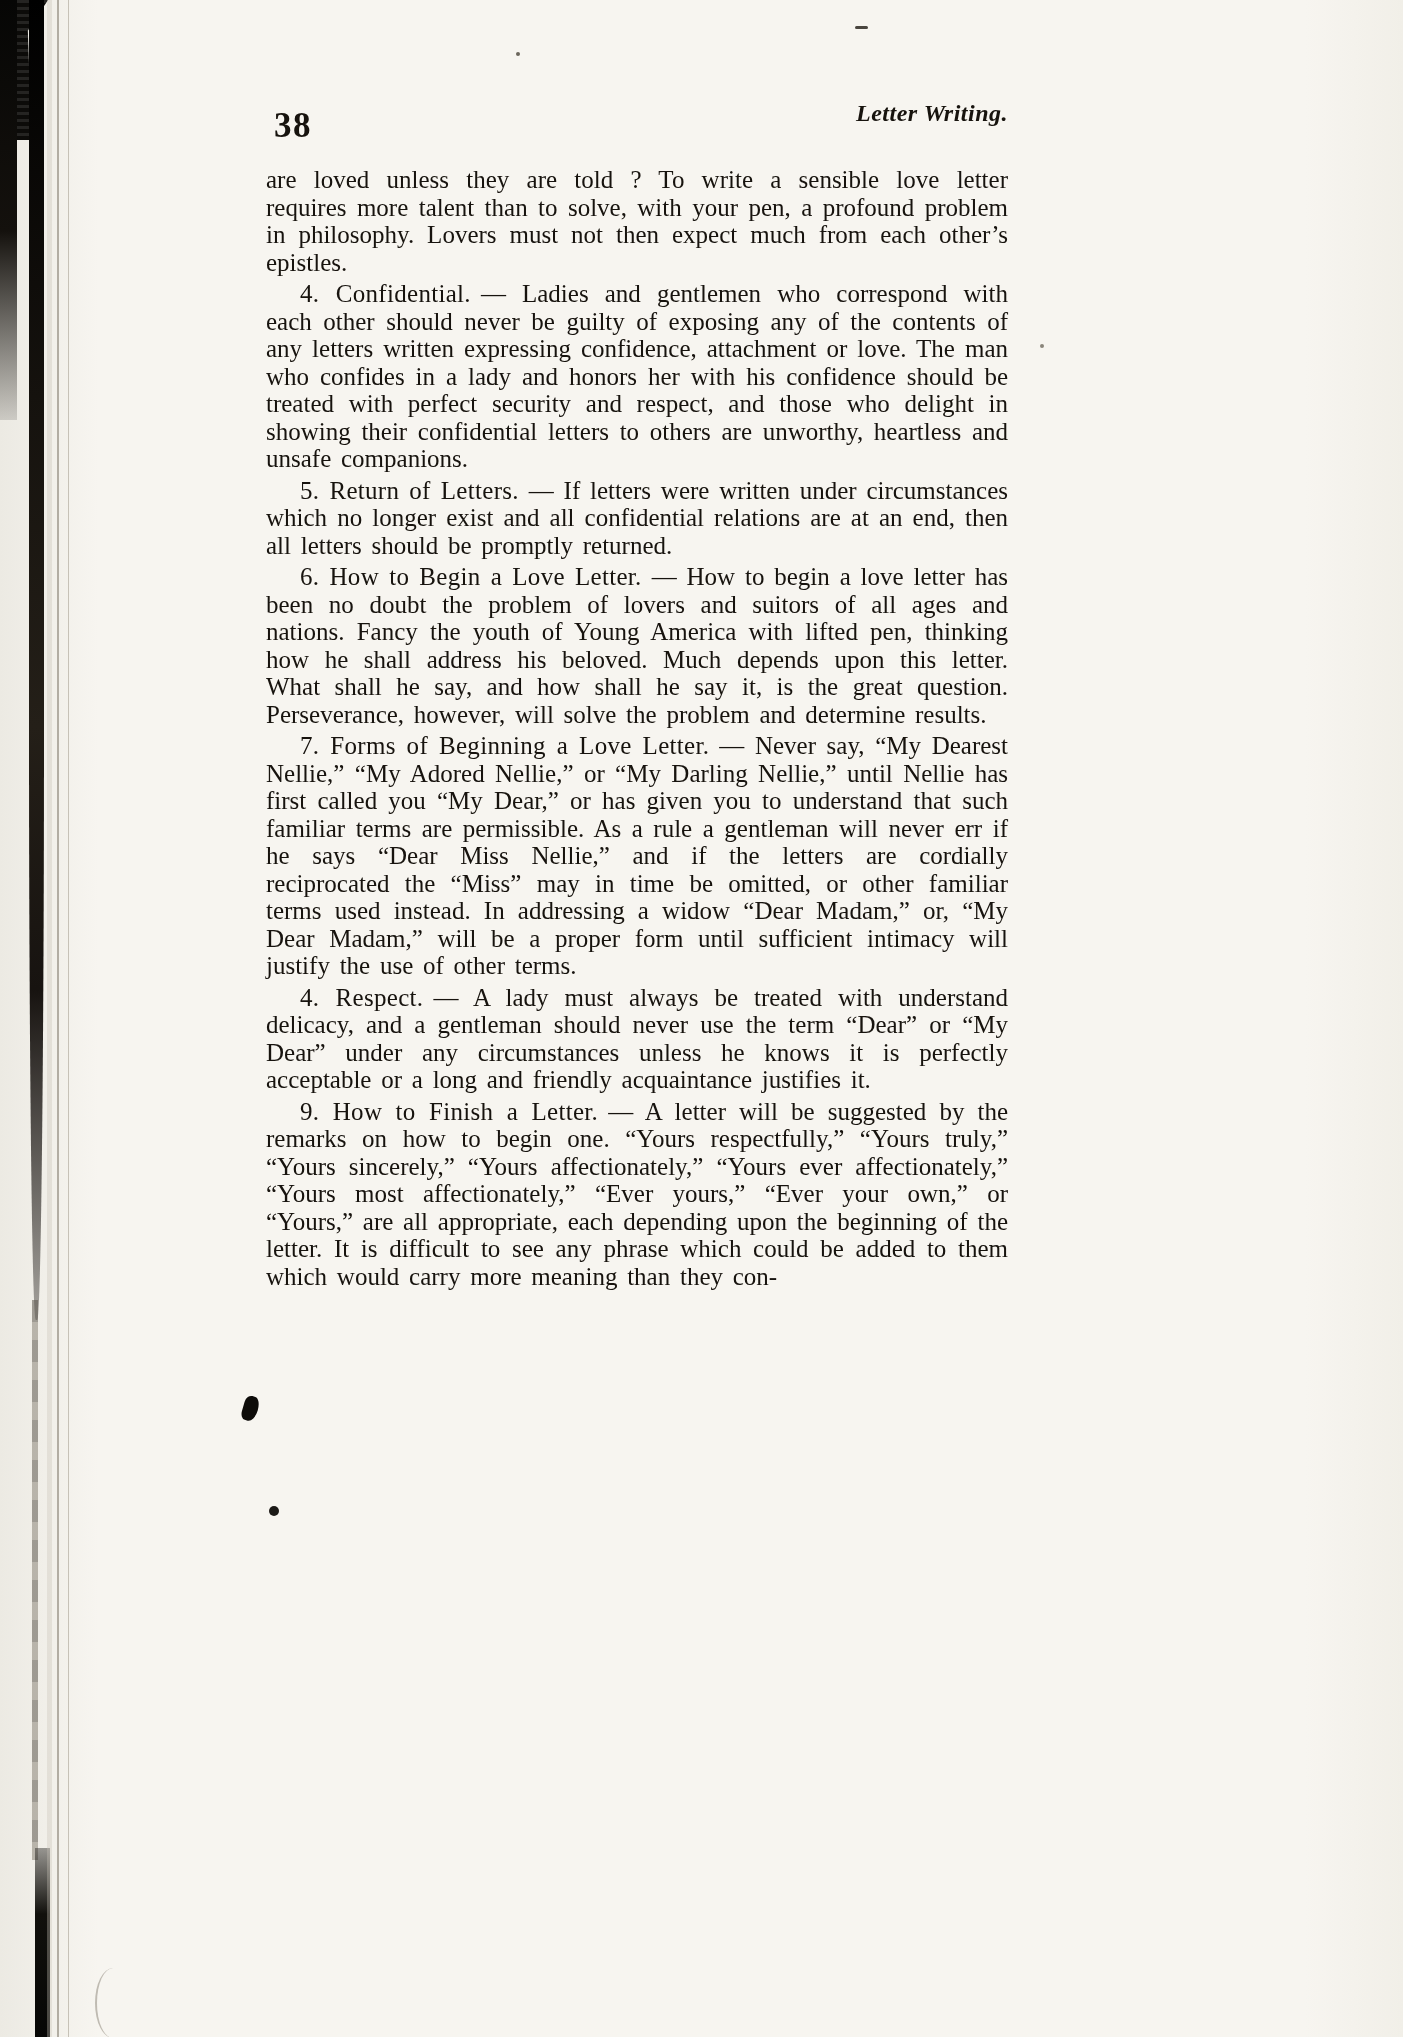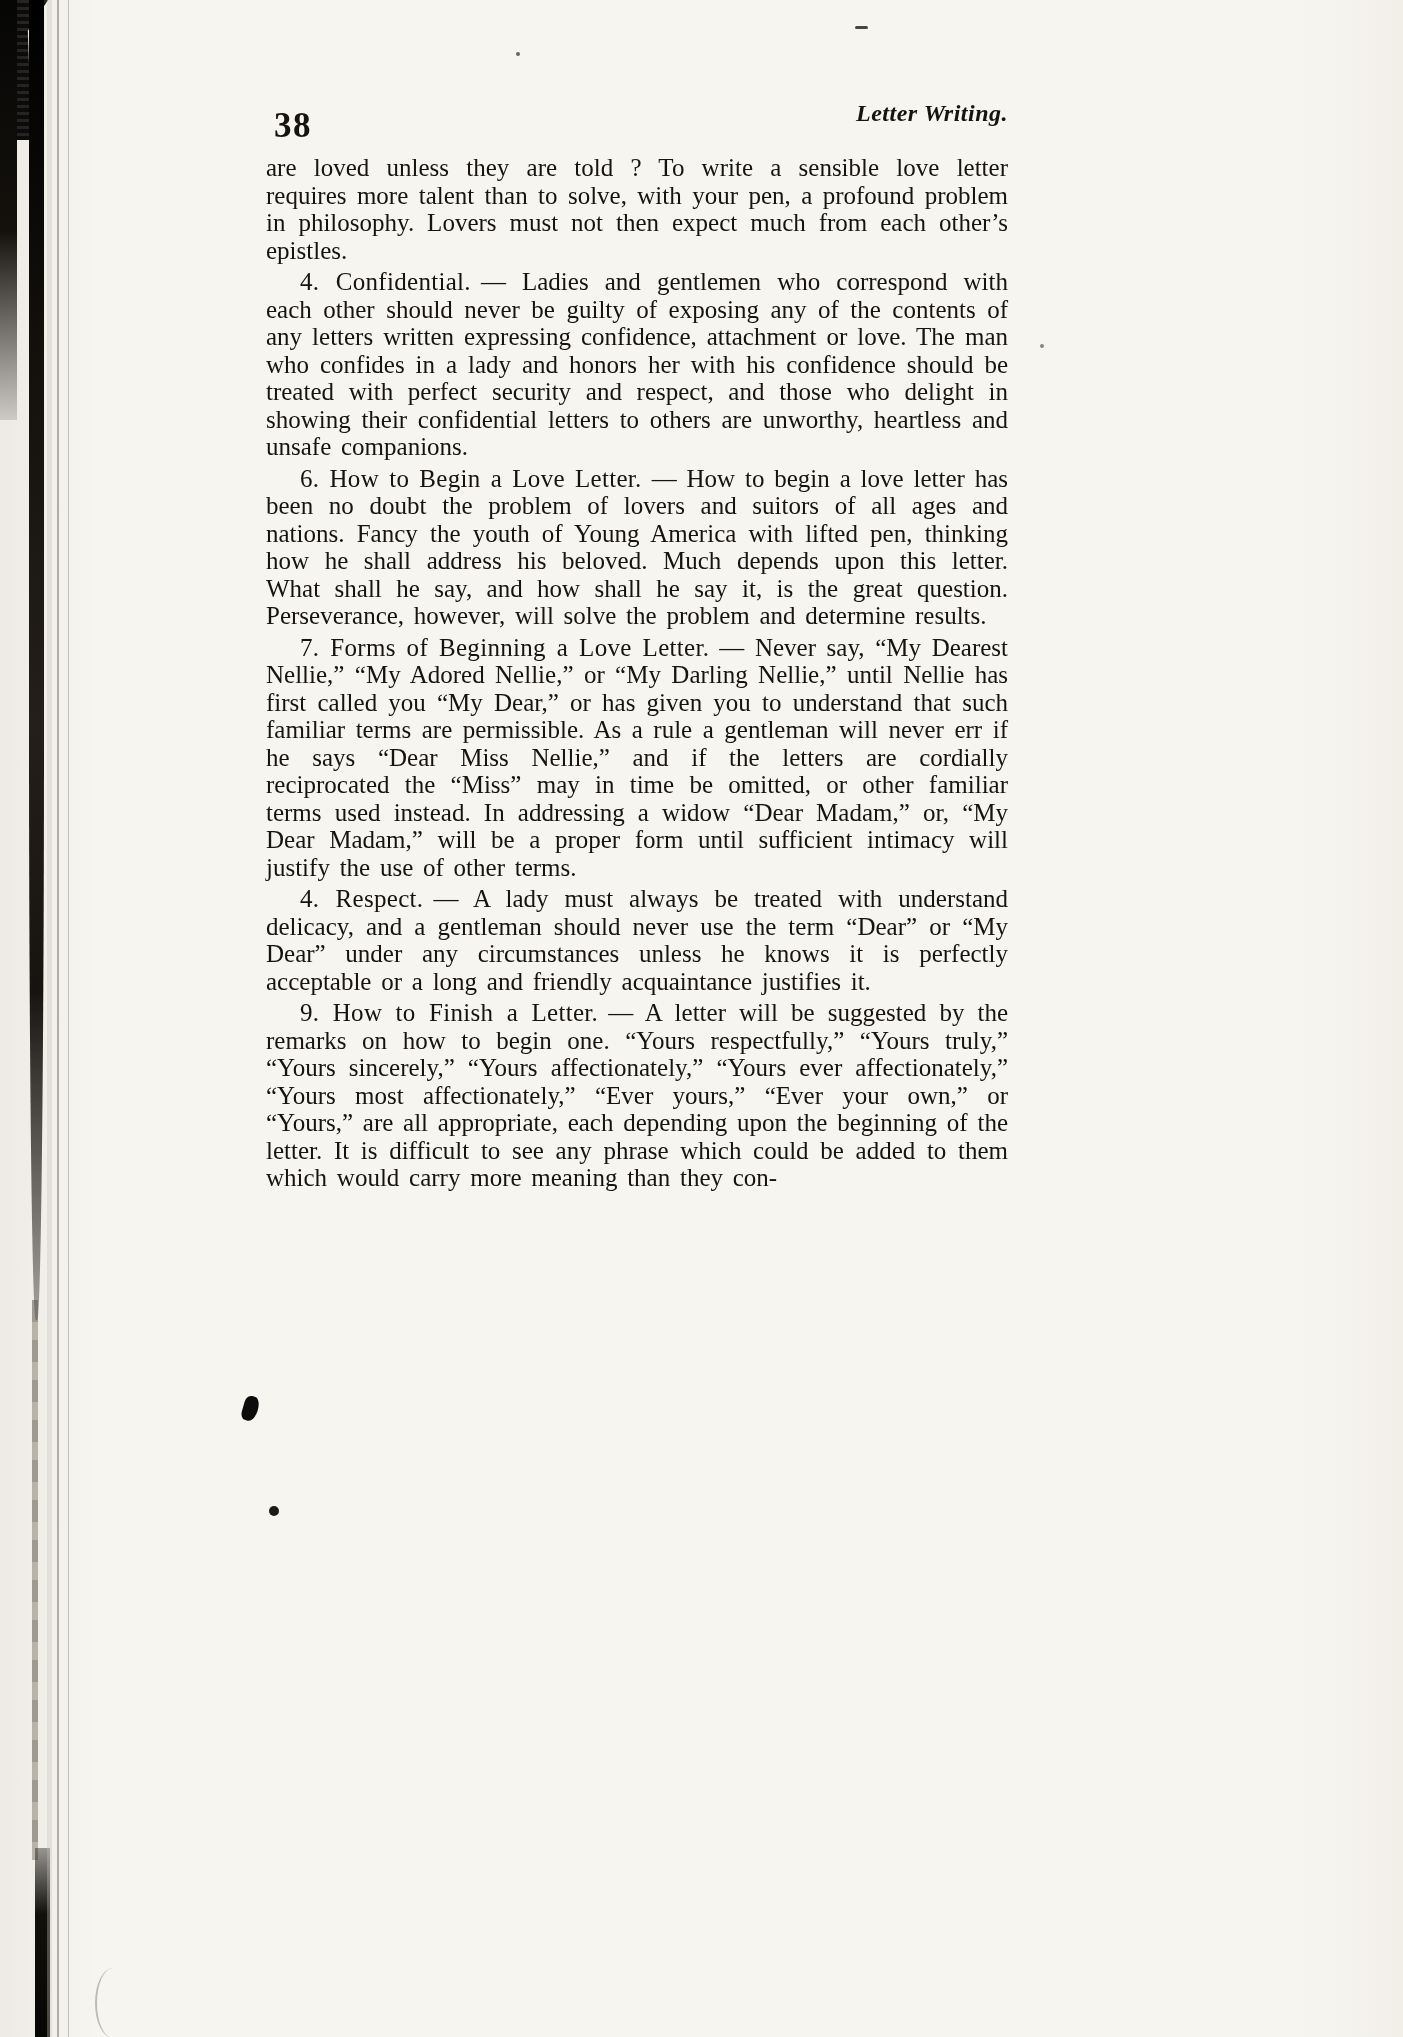--- a/index.html
+++ b/index.html
@@ -38,21 +38,21 @@
   .title {
     display: block;
     text-align: right;
     font-size: 24px;
     font-weight: bold;
     font-style: italic;
     color: var(--ink, #17130e);
     letter-spacing: 0.5px;
   }
   .text-block {
-    margin-top: 12px;
+    margin-top: 24px;
     font-size: 25px;
     line-height: 27.5px;
     text-align: justify;
     color: var(--ink, #17130e);
     word-spacing: 0.14em;
   }
   .para {
     margin: 0 0 4px 0;
     text-indent: 34px;
   }
@@ -136,19 +136,20 @@
   <div class="artifact page-curl"></div>
 
   <div class="content">
     <div class="running-head">
       <span class="pagenum">38</span>
       <span class="title">Letter Writing.</span>
     </div>
     <div class="text-block">
         <p class="para no-indent"><span class="para-text">are loved unless they are told ?  To write a sensible love letter requires more talent than to solve, with your pen, a profound problem in philosophy.  Lovers must not then expect much from each other’s epistles.</span></p>
         <p class="para"><b class="para-heading">4. Confidential.</b><span class="para-text">— Ladies and gentlemen who correspond with each other should never be guilty of exposing any of the contents of any letters written expressing confidence, attachment or love.  The man who confides in a lady and honors her with his confidence should be treated with perfect security and respect, and those who delight in showing their confidential letters to others are unworthy, heartless and unsafe companions.</span></p>
+        <p class="para"><b class="para-heading">5. Return of Letters.</b><span class="para-text">— If letters were written under circumstances which no longer exist and all confidential relations are at an end, then all letters should be promptly returned.</span></p>
         <p class="para"><b class="para-heading">6. How to Begin a Love Letter.</b><span class="para-text">— How to begin a love letter has been no doubt the problem of lovers and suitors of all ages and nations.  Fancy the youth of Young America with lifted pen, thinking how he shall address his beloved.  Much depends upon this letter.  What shall he say, and how shall he say it, is the great question.  Perseverance, however, will solve the problem and determine results.</span></p>
         <p class="para"><b class="para-heading">7. Forms of Beginning a Love Letter.</b><span class="para-text">— Never say, “My Dearest Nellie,” “My Adored Nellie,” or “My Darling Nellie,” until Nellie has first called you “My Dear,” or has given you to understand that such familiar terms are permissible.  As a rule a gentleman will never err if he says “Dear Miss Nellie,” and if the letters are cordially reciprocated the “Miss” may in time be omitted, or other familiar terms used instead.  In addressing a widow “Dear Madam,” or, “My Dear Madam,” will be a proper form until sufficient intimacy will justify the use of other terms.</span></p>
         <p class="para"><b class="para-heading">4. Respect.</b><span class="para-text">— A lady must always be treated with understand delicacy, and a gentleman should never use the term “Dear” or “My Dear” under any circumstances unless he knows it is perfectly acceptable or a long and friendly acquaintance justifies it.</span></p>
         <p class="para"><b class="para-heading">9. How to Finish a Letter.</b><span class="para-text">— A letter will be suggested by the remarks on how to begin one.  “Yours respectfully,” “Yours truly,” “Yours sincerely,” “Yours affectionately,” “Yours ever affectionately,” “Yours most affectionately,” “Ever yours,” “Ever your own,” or “Yours,” are all appropriate, each depending upon the beginning of the letter.  It is difficult to see any phrase which could be added to them which would carry more meaning than they con-</span></p>
       </div>
   </div>
 </div>
 
 </body></html>

